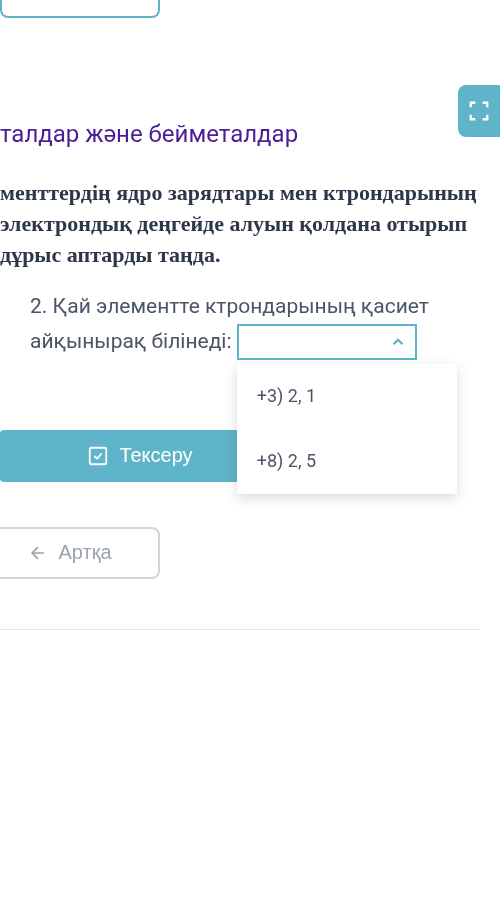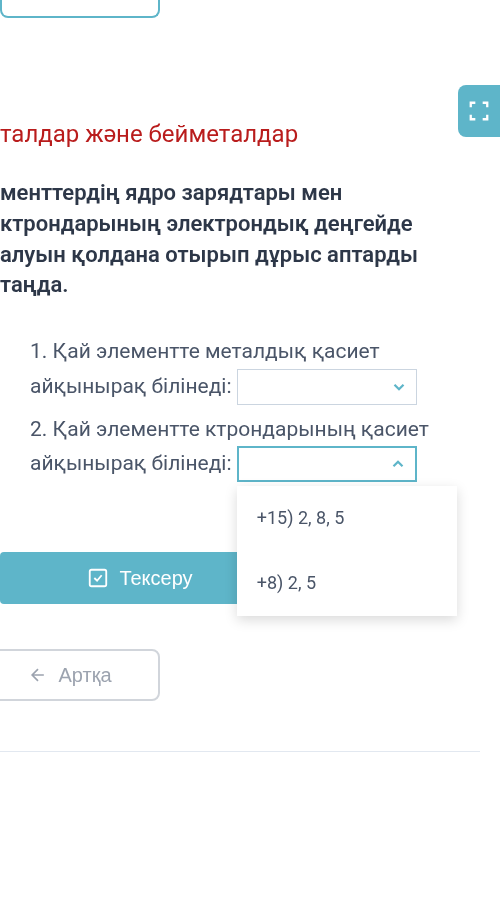--- a/index.html
+++ b/index.html
@@ -42,31 +42,32 @@
       width: 22px;
       height: 22px;
     }
     .content {
       padding-top: 120px;
       padding-left: 0;
       padding-right: 20px;
     }
     .title {
       font-size: 24px;
-      color: #b91c1c;
+      color: #4c1d95;
       font-weight: 400;
       margin-bottom: 30px;
       margin-left: 0;
     }
     .question-text {
       font-size: 22px;
       color: #2d3748;
       font-weight: 600;
       line-height: 1.4;
-      margin-bottom: 34px;
+      margin-bottom: 20px;
+      font-family: Liberation Serif, serif;
     }
     .question-list {
       padding-left: 30px;
     }
     .question-item {
       font-size: 21px;
       color: #4a5568;
       font-weight: 400;
       line-height: 1.6;
       margin-bottom: 8px;
@@ -175,43 +176,32 @@
     <path d="M3 8V3h5M21 8V3h-5M3 16v5h5M21 16v5h-5"></path>
   </svg>
 </div>
 
 <div class="content">
   <h1 class="title">талдар және бейметалдар</h1>
 
   <p class="question-text">менттердің ядро зарядтары мен ктрондарының электрондық деңгейде алуын қолдана отырып дұрыс аптарды таңда.</p>
 
   <div class="question-list">
-    <div class="question-item">
-      <span>1.</span>
-      <span class="question-item-text">Қай элементте металдық қасиет айқынырақ білінеді:</span>
-      <div class="dropdown">
-        <div class="dropdown-select">
-          <svg class="dropdown-chevron" viewBox="0 0 24 24" fill="none" stroke="currentColor" stroke-width="3">
-            <path d="M6 9l6 6 6-6"></path>
-          </svg>
-        </div>
-      </div>
-    </div>
 
     <div class="question-item">
       <span>2.</span>
       <span class="question-item-text">Қай элементте ктрондарының қасиет айқынырақ білінеді:</span>
       <div class="dropdown">
         <div class="dropdown-select open">
           <svg class="dropdown-chevron" viewBox="0 0 24 24" fill="none" stroke="currentColor" stroke-width="3">
             <path d="M6 15l6-6 6 6"></path>
           </svg>
         </div>
         <div class="dropdown-options">
-          <div class="dropdown-option">+15) 2, 8, 5</div>
+          <div class="dropdown-option">+3) 2, 1</div>
           <div class="dropdown-option">+8) 2, 5</div>
         </div>
       </div>
     </div>
   </div>
 
   <button class="check-button">
     <svg class="check-icon" viewBox="0 0 24 24" fill="none" stroke="currentColor" stroke-width="2">
       <rect x="3" y="3" width="18" height="18" rx="2"></rect>
       <path d="M8 12l3 3 5-6"></path>

